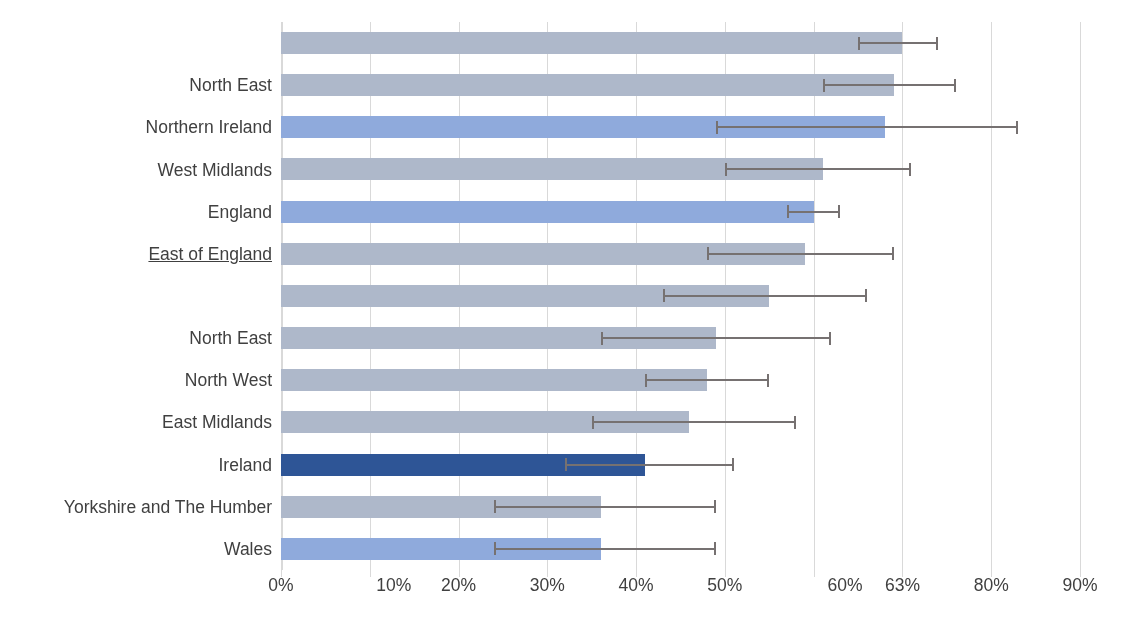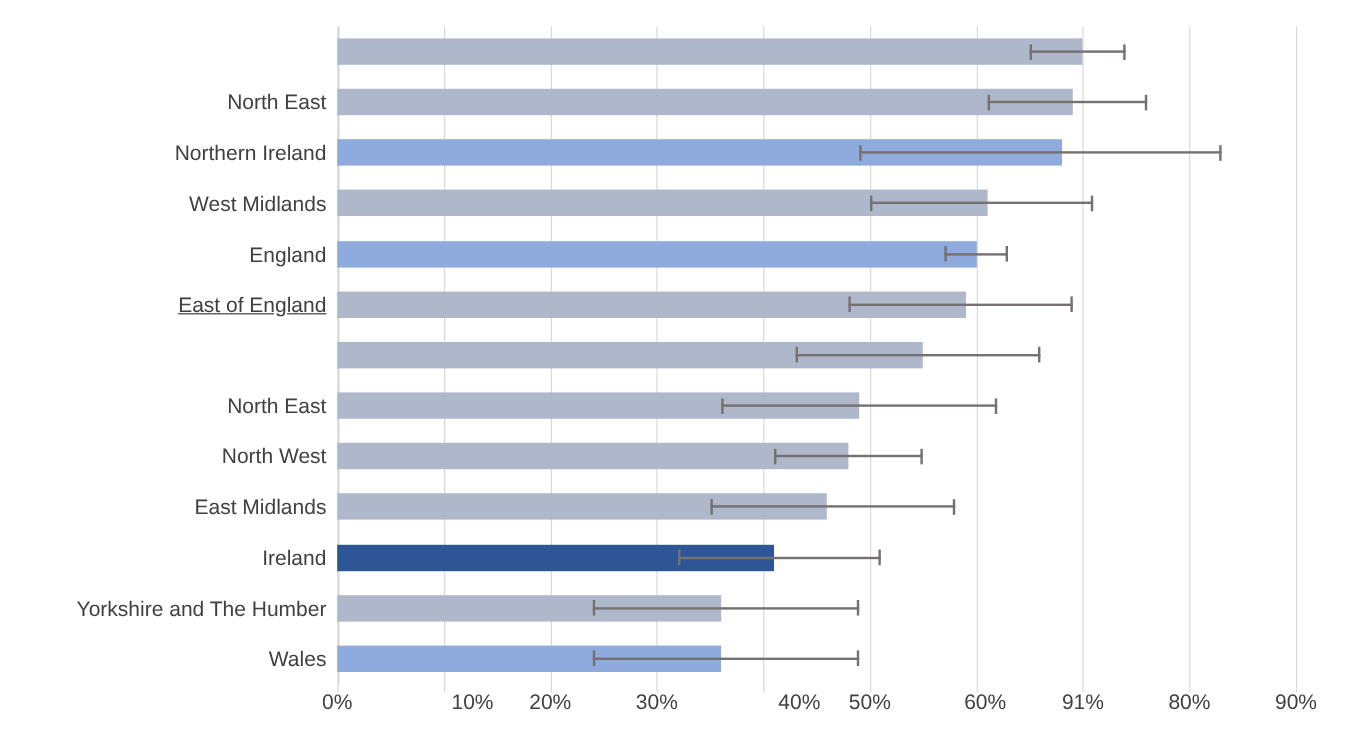--- a/index.html
+++ b/index.html
@@ -242,21 +242,21 @@
       <div class="tick-mark" style="left: 532.667px;"></div>
       <div class="tick-mark" style="left: 621.444px;"></div>
       <div class="tick-mark" style="left: 710.222px;"></div>
       <div class="tick-mark" style="left: 799px;"></div>
     </div>
   <div id="x-labels">
       <div class="x-label" style="left: 0px;">0%</div>
       <div class="x-label" style="left: 88.7778px; margin-left: 24px;">10%</div>
       <div class="x-label" style="left: 177.556px;">20%</div>
       <div class="x-label" style="left: 266.333px;">30%</div>
-      <div class="x-label" style="left: 355.111px; margin-left: 30px;">40%</div>
+      <div class="x-label" style="left: 355.111px;">40%</div>
       <div class="x-label" style="left: 443.889px;">50%</div>
-      <div class="x-label" style="left: 540px;">60%</div>
-      <div class="x-label" style="left: 621.444px;">91%</div>
+      <div class="x-label" style="left: 564px;">60%</div>
+      <div class="x-label" style="left: 621.444px;">63%</div>
       <div class="x-label" style="left: 710.222px;">80%</div>
       <div class="x-label" style="left: 799px;">90%</div>
     </div>
 
 </div>
 
 </body></html>

